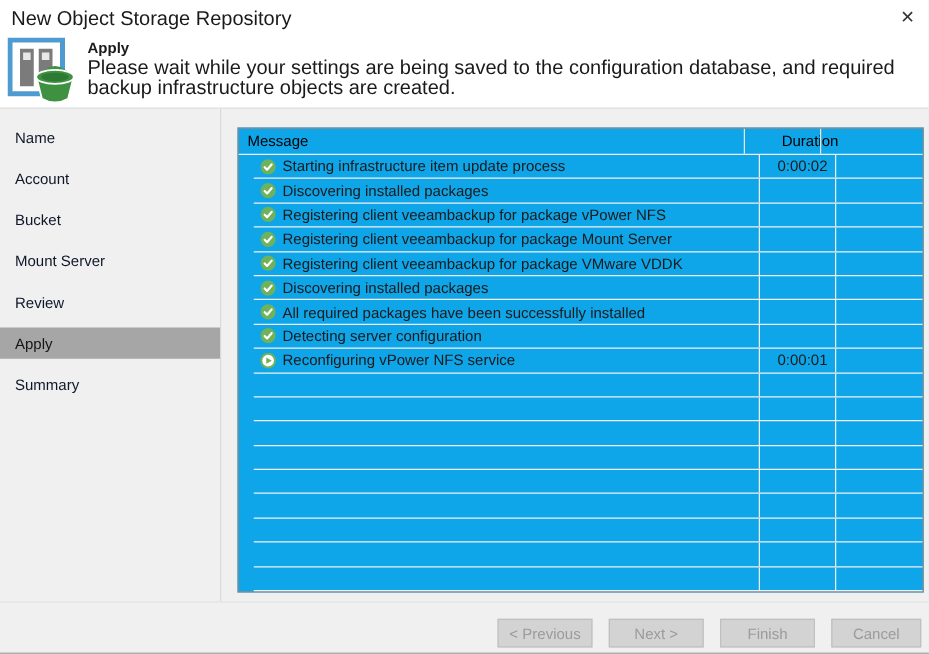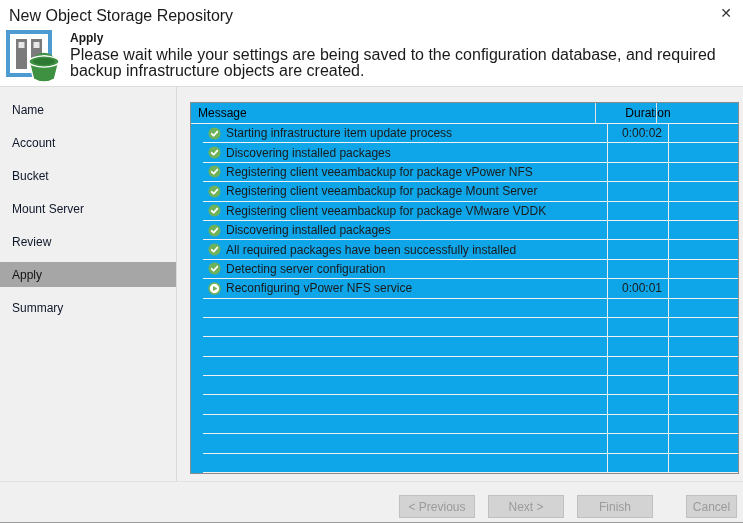--- a/index.html
+++ b/index.html
@@ -30,21 +30,21 @@
   .thead .hc3 { border-left:1px solid #e4e4e4; }
   .trow { display:grid; grid-template-columns:404px 61px 1fr; height:19.4px; box-sizing:border-box; border-bottom:1px solid #f1f1f1; font-size:12px; color:#1a1a1a;margin-left:12px; }
   .trow .c1 { display:flex; align-items:center; gap:5px; padding-left:5px; white-space:nowrap; overflow:hidden; }
   .trow .c2 { display:flex; align-items:center; justify-content:flex-end; padding-right:6px; border-left:1px solid #ededed; }
   .trow .c3 { border-left:1px solid #ededed; }
   .st-icon { width:13px; height:13px; display:inline-block; flex:0 0 13px; }
   .st-icon svg { display:block; width:13px; height:13px; }
   
   .footer { position:absolute; left:0; right:0; bottom:0; height:41px; border-top:1px solid #e2e2e2; background:#f0f0f0; display:flex; justify-content:flex-end; gap:13px; padding-right:6px; box-sizing:border-box; }
   .btn { margin-top:13px; width:76px; height:23px; background:#d3d3d3; border:1px solid #c0c0c0; color:#9b9b9b; font-size:12px; font-family:"Liberation Sans", sans-serif; padding:0; text-align:center; }
-  .btn.cancel { width:51px;margin-left:20px; }
+  .btn.cancel { width:72px; }
 </style>
 </head>
 <body>
 
 <div class="dialog">
 
   <div class="titlebar">
     <span class="win-title">New Object Storage Repository</span>
     <span class="close-btn">✕</span>
   </div>

